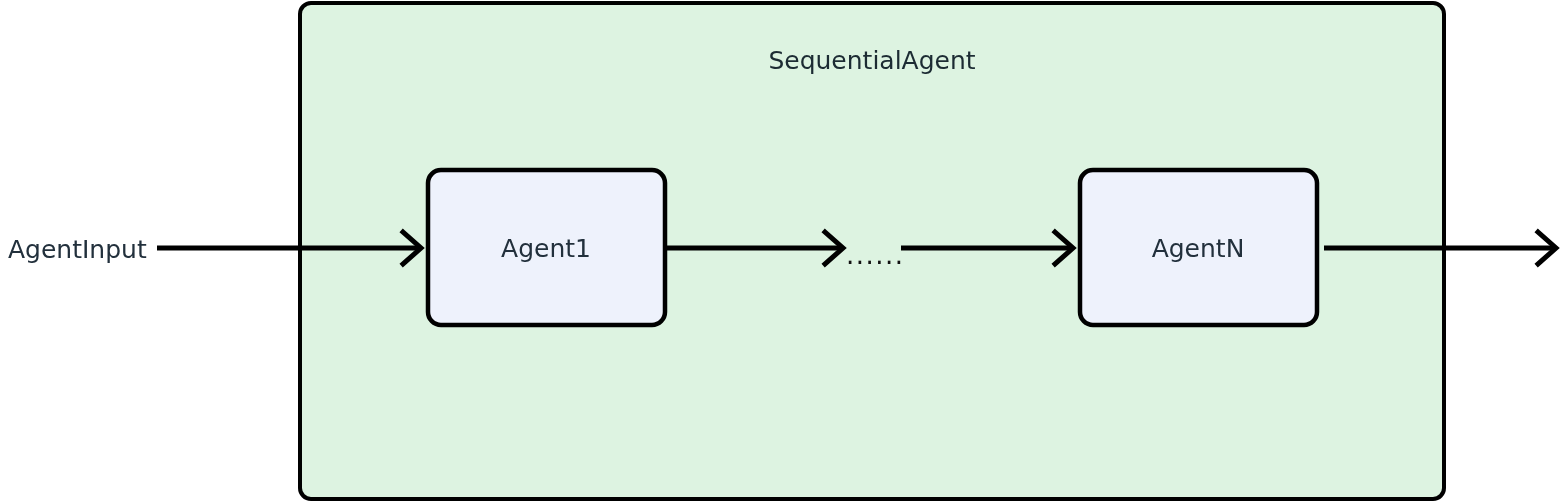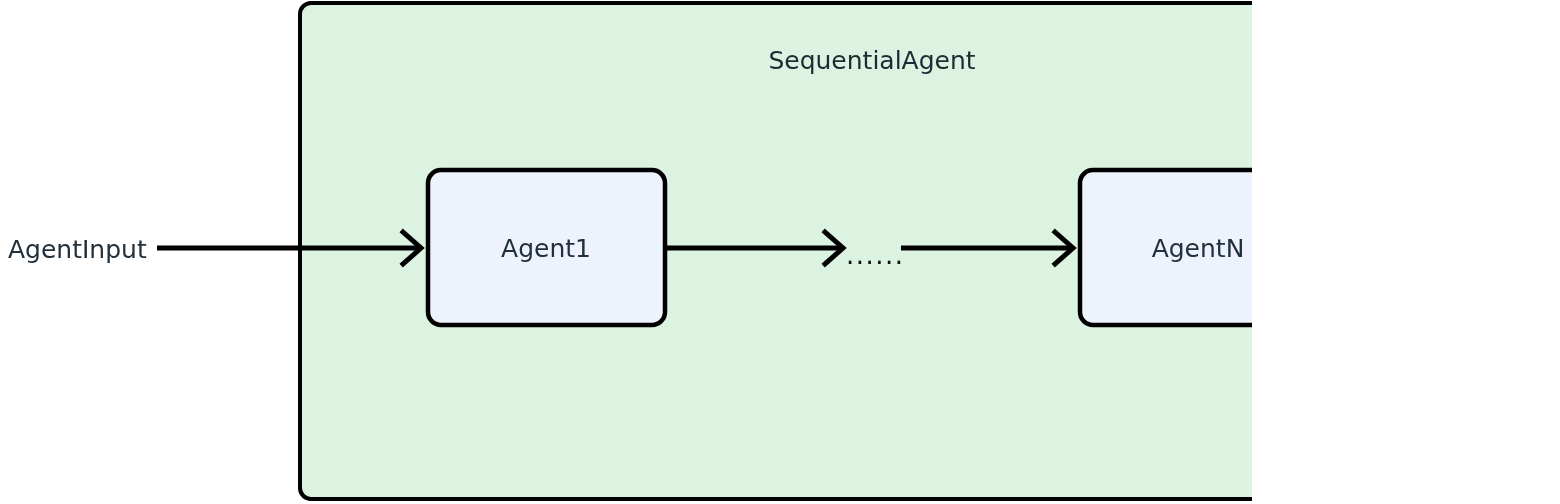--- a/index.html
+++ b/index.html
@@ -2,21 +2,21 @@
 <html><head>
 <meta charset="utf-8">
 <style>
   html, body {
     margin: 0;
     padding: 0;
     background: #ffffff;
   }
   #canvas {
     position: relative;
-    width: 1252px;
+    width: 1560px;
     height: 504px;
     background: #ffffff;
     font-family: "DejaVu Sans", "Liberation Sans", sans-serif;
     overflow: hidden;
   }
   #diagram-svg {
     position: absolute;
     top: 0;
     left: 0;
     width: 1560px;

